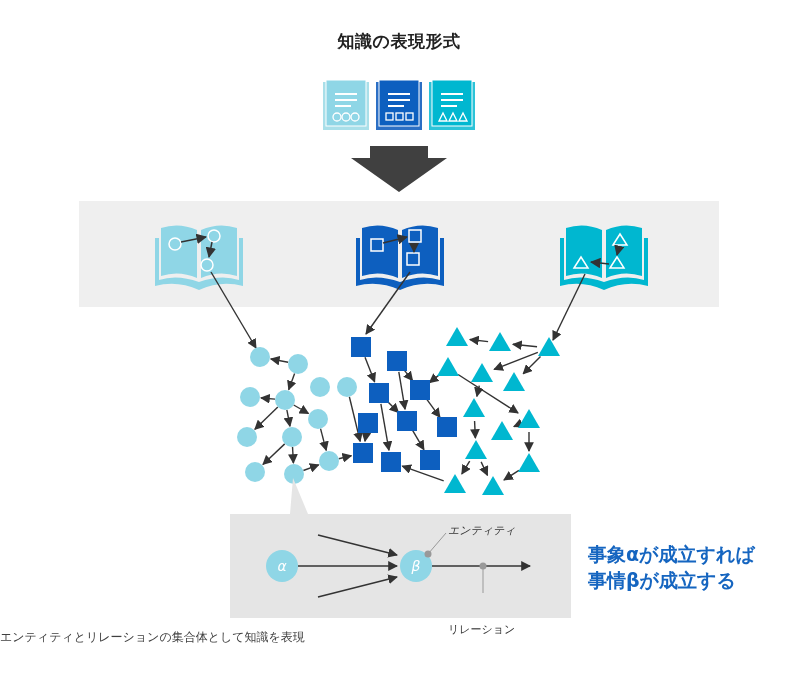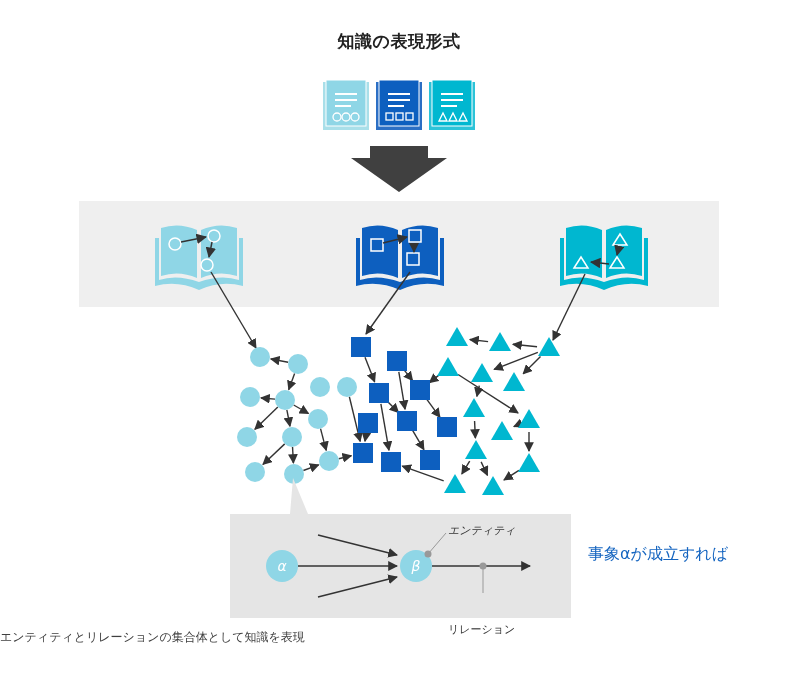--- a/index.html
+++ b/index.html
@@ -4,21 +4,21 @@
 <style>
   html, body { margin:0; padding:0; background:#ffffff; }
   body { width:798px; height:673px; position:relative; overflow:hidden;
          font-family:"DejaVu Sans", "Liberation Sans", sans-serif; }
   .title { position:absolute; left:0; width:798px; top:30px; text-align:center;
            font-size:17px; font-weight:bold; color:#222; letter-spacing:0.5px; }
   .band { position:absolute; left:79px; top:201px; width:640px; height:106px; background:#efefef; }
   .inset { position:absolute; left:230px; top:514px; width:341px; height:104px; background:#e5e5e5; }
   svg.main { position:absolute; left:0; top:0; }
   .caption { position:absolute; left:0; width:712px; top:629px; text-align:left; font-size:12px; color:#404040; }
-  .rule-text { position:absolute; left:588px; top:541px; font-size:16px; font-weight:normal; color:#1565c0; line-height:26px; }
+  .rule-text { position:absolute; left:588px; top:541px; font-size:19px; font-weight:bold; color:#1565c0; line-height:26px; }
   .lbl-entity { position:absolute; left:448px; top:523px; font-size:11px; color:#333;font-style:italic; }
   .lbl-relation { position:absolute; left:448px; top:595px; font-size:11px; color:#333;margin-top:27px; }
 </style>
 </head>
 <body>
 
 <div class="title">知識の表現形式</div>
 <div class="band"></div>
 <div class="inset"></div>
 
@@ -188,15 +188,16 @@
   <circle cx="428" cy="554" r="3.5" fill="#999"></circle>
   <line x1="483" y1="566" x2="483" y2="593" stroke="#999" stroke-width="1"></line>
   <circle cx="483" cy="566" r="3.5" fill="#999"></circle>
 </svg>
 
 <div class="lbl-entity">エンティティ</div>
 <div class="lbl-relation">リレーション</div>
 
 <div class="rule-text">
   <div>事象αが成立すれば</div>
+  <div>事情βが成立する</div>
 </div>
 
 <div class="caption">エンティティとリレーションの集合体として知識を表現</div>
 
 </body></html>

